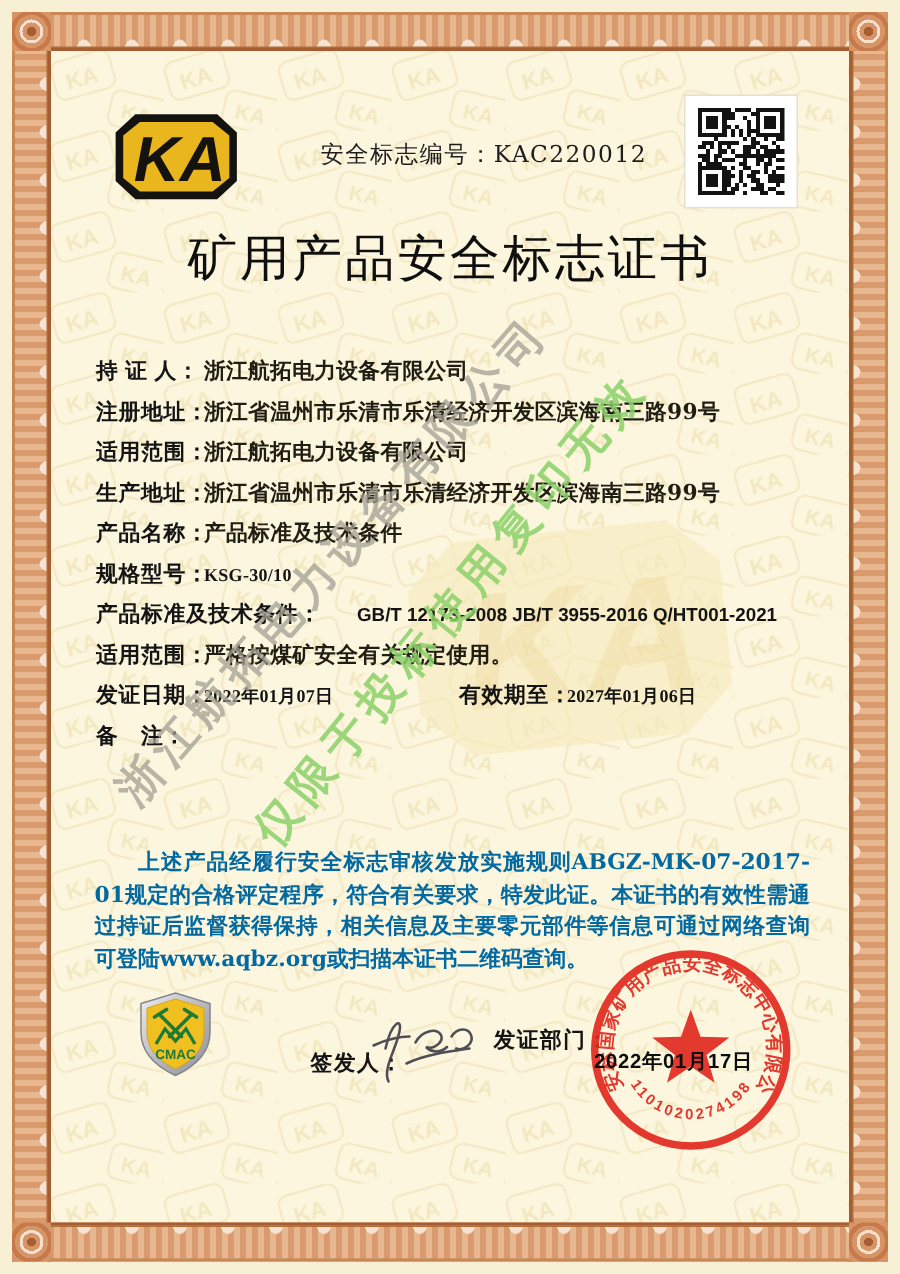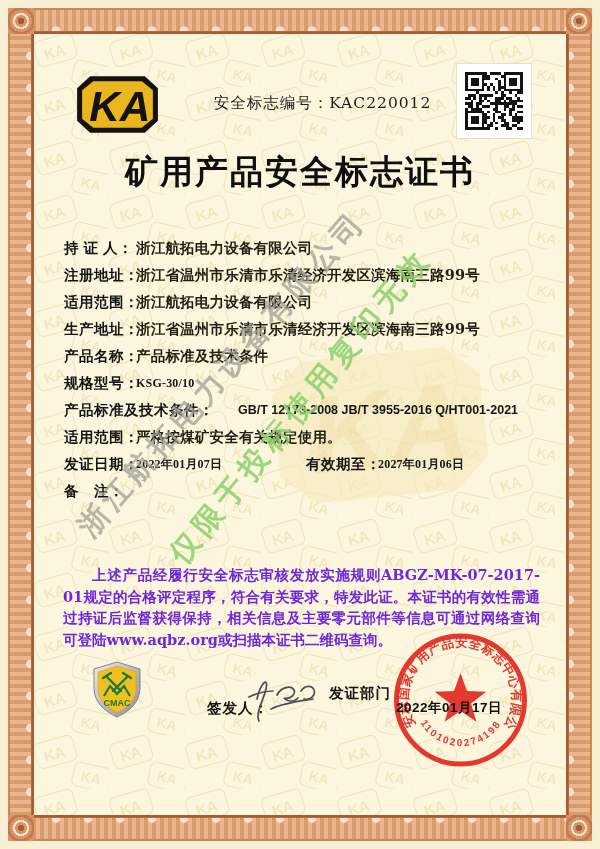--- a/index.html
+++ b/index.html
@@ -32,36 +32,36 @@
   .content-bg{position:absolute;inset:33px;background:#fcf6df;z-index:1;}
   .tiles{position:absolute;inset:33px;z-index:1;opacity:.55;}
   .giant-wm{position:absolute;left:248px;top:340px;width:264px;z-index:1;opacity:.65;transform:rotate(-6deg);}
   
   .ka-logo{position:absolute;left:69px;top:73px;width:97px;height:63px;z-index:4;}
   .cert-line{position:absolute;left:0;right:0;top:93px;text-align:center;z-index:4;
     font-family:"DejaVu Serif",serif;font-size:15.5px;color:#1d1d1d;letter-spacing:1px;padding-left:45px;}
   .qr-box{position:absolute;left:457px;top:64px;width:74px;height:74px;background:#fff;z-index:4;
     box-shadow:0 0 0 1px #e7e0ca;display:flex;align-items:center;justify-content:center;}
   .page-title{position:absolute;left:0;right:0;top:150px;text-align:center;z-index:4;
-    font-weight:700;font-size:33px;letter-spacing:2px;color:#0f0f0f;
+    font-weight:400;font-size:33px;letter-spacing:2px;color:#0f0f0f;
     font-family:"Liberation Sans",sans-serif;}
   
   .fields{position:absolute;left:64px;top:239px;width:476px;z-index:4;}
   .frow{display:flex;align-items:flex-start;margin-bottom:9px;line-height:18px;}
   .flabel{flex:none;width:72px;white-space:nowrap;font-weight:700;font-size:14.5px;
     letter-spacing:.5px;color:#141414;font-family:"Liberation Sans",sans-serif;}
   .flabel.wide{width:auto;margin-right:24px;}
   .fvalue{font-family:"DejaVu Serif",serif;font-weight:700;font-size:14.5px;color:#201d12;letter-spacing:.2px;}
   .fvalue.sans{font-family:Liberation Serif, serif;font-size:12px;color:#141414;}
   .fvalue.std{font-family:"Liberation Sans",sans-serif;font-size:12.5px;color:#141414;letter-spacing:0;}
   .fvalue.dt{flex:none;width:170px;}
   
   .statement{position:absolute;left:63px;right:60px;top:564px;z-index:4;
     font-family:"DejaVu Serif",serif;font-weight:700;font-size:14.5px;line-height:21.5px;
-    color:#6d28d9;text-align:justify;text-indent:2em;}
+    color:#0369a1;text-align:justify;text-indent:2em;}
   
   .badge{position:absolute;left:91px;top:661px;width:52px;height:57px;z-index:4;}
   .signer-label,.dept-label{position:absolute;z-index:4;font-weight:700;font-size:14.5px;color:#141414;letter-spacing:1px;}
   .signer-label{left:160px;top:699px;margin-left:47px;}
   .dept-label{left:329px;top:684px;}
   .signature{position:absolute;left:241px;top:669px;width:80px;height:58px;z-index:4;}
   .seal{position:absolute;left:390px;top:626px;width:142px;height:148px;z-index:5;opacity:.92;}
   .seal-date{position:absolute;left:396px;top:699px;z-index:6;font-weight:700;font-size:13.5px;
     color:#0d0d0d;letter-spacing:.5px;}
   

